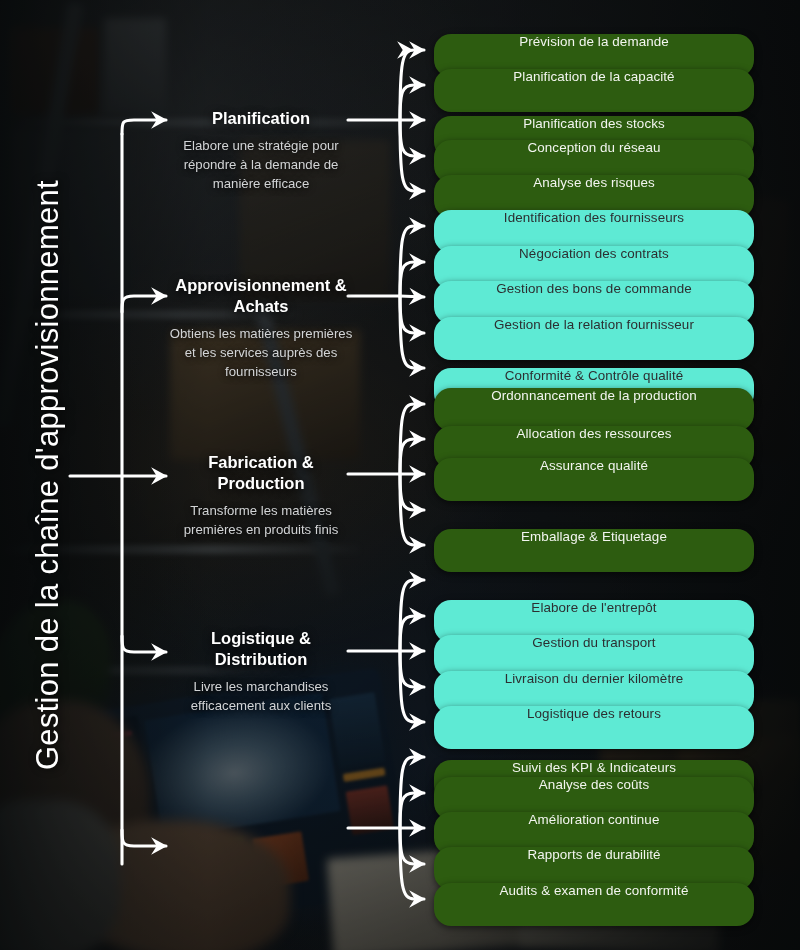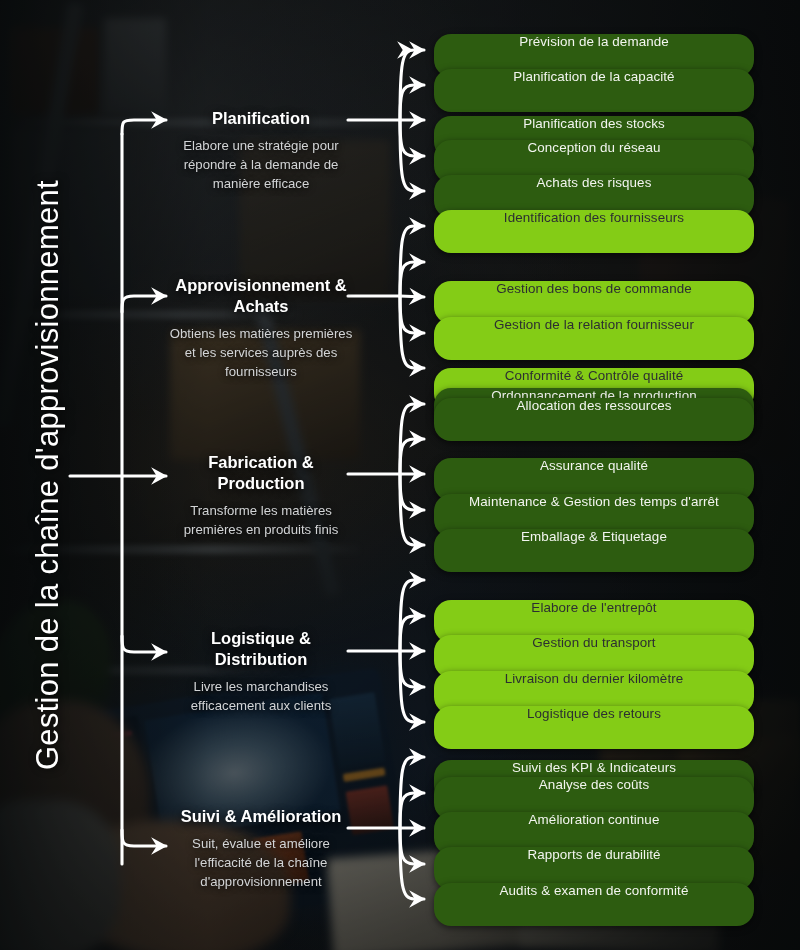--- a/index.html
+++ b/index.html
@@ -89,21 +89,21 @@
 
   
   .pill {
     position: absolute; left: 434px; width: 320px; height: 43px;
     border-radius: 17px;
     display: flex; align-items: flex-start; justify-content: center;
     font-size: 13.4px; letter-spacing: .1px;
     box-shadow: 0 2px 7px rgba(0,0,0,.55);
   }
   .pill.green { background: #2d5c10; color: #f3f5f0; }
-  .pill.white { background: #84cc16; color: #2c2f31; }
+  .pill.white { background: #5eead4; color: #2c2f31; }
 </style>
 </head>
 <body>
 
 <div id="stage">
 
   <div id="bg">
     <div class="layer bg-base"></div>
 
     <div class="rail" style="top:118px;"></div>
@@ -236,66 +236,62 @@
     <div class="desc">Obtiens les matières premières et les services auprès des fournisseurs</div>
   </div>
   <div class="stage-label" style="top:452px;">
     <div class="name">Fabrication &amp; Production</div>
     <div class="desc">Transforme les matières premières en produits finis</div>
   </div>
   <div class="stage-label" style="top:628px;">
     <div class="name">Logistique &amp; Distribution</div>
     <div class="desc">Livre les marchandises efficacement aux clients</div>
   </div>
-  <div class="stage-label" style="top:806px;">
-    <div class="name">Suivi &amp; Amélioration</div>
-    <div class="desc">Suit, évalue et améliore l'efficacité de la chaîne d'approvisionnement</div>
-  </div>
 
   <div class="pill green" style="top:34px;">
       <span>Prévision de la demande</span>
     </div>
   <div class="pill green" style="top:69px;">
       <span>Planification de la capacité</span>
     </div>
   <div class="pill green" style="top:116px;">
       <span>Planification des stocks</span>
     </div>
   <div class="pill green" style="top:140px;">
       <span>Conception du réseau</span>
     </div>
   <div class="pill green" style="top:175px;">
-      <span>Achats des risques</span>
+      <span>Analyse des risques</span>
     </div>
 
   <div class="pill white" style="top:210px;">
       <span>Identification des fournisseurs</span>
     </div>
+  <div class="pill white" style="top:246px;">
+      <span>Négociation des contrats</span>
+    </div>
   <div class="pill white" style="top:281px;">
       <span>Gestion des bons de commande</span>
     </div>
   <div class="pill white" style="top:317px;">
       <span>Gestion de la relation fournisseur</span>
     </div>
   <div class="pill white" style="top:352px;margin-top:16px;">
       <span>Conformité &amp; Contrôle qualité</span>
     </div>
 
   <div class="pill green" style="top:388px;">
       <span>Ordonnancement de la production</span>
     </div>
-  <div class="pill green" style="top:398px;">
+  <div class="pill green" style="top:426px;">
       <span>Allocation des ressources</span>
     </div>
   <div class="pill green" style="top:458px;">
       <span>Assurance qualité</span>
     </div>
-  <div class="pill green" style="top:494px;">
-      <span>Maintenance &amp; Gestion des temps d'arrêt</span>
-    </div>
   <div class="pill green" style="top:529px;">
       <span>Emballage &amp; Etiquetage</span>
     </div>
 
   <div class="pill white" style="top:600px;">
       <span>Elabore de l'entrepôt</span>
     </div>
   <div class="pill white" style="top:635px;">
       <span>Gestion du transport</span>
     </div>

